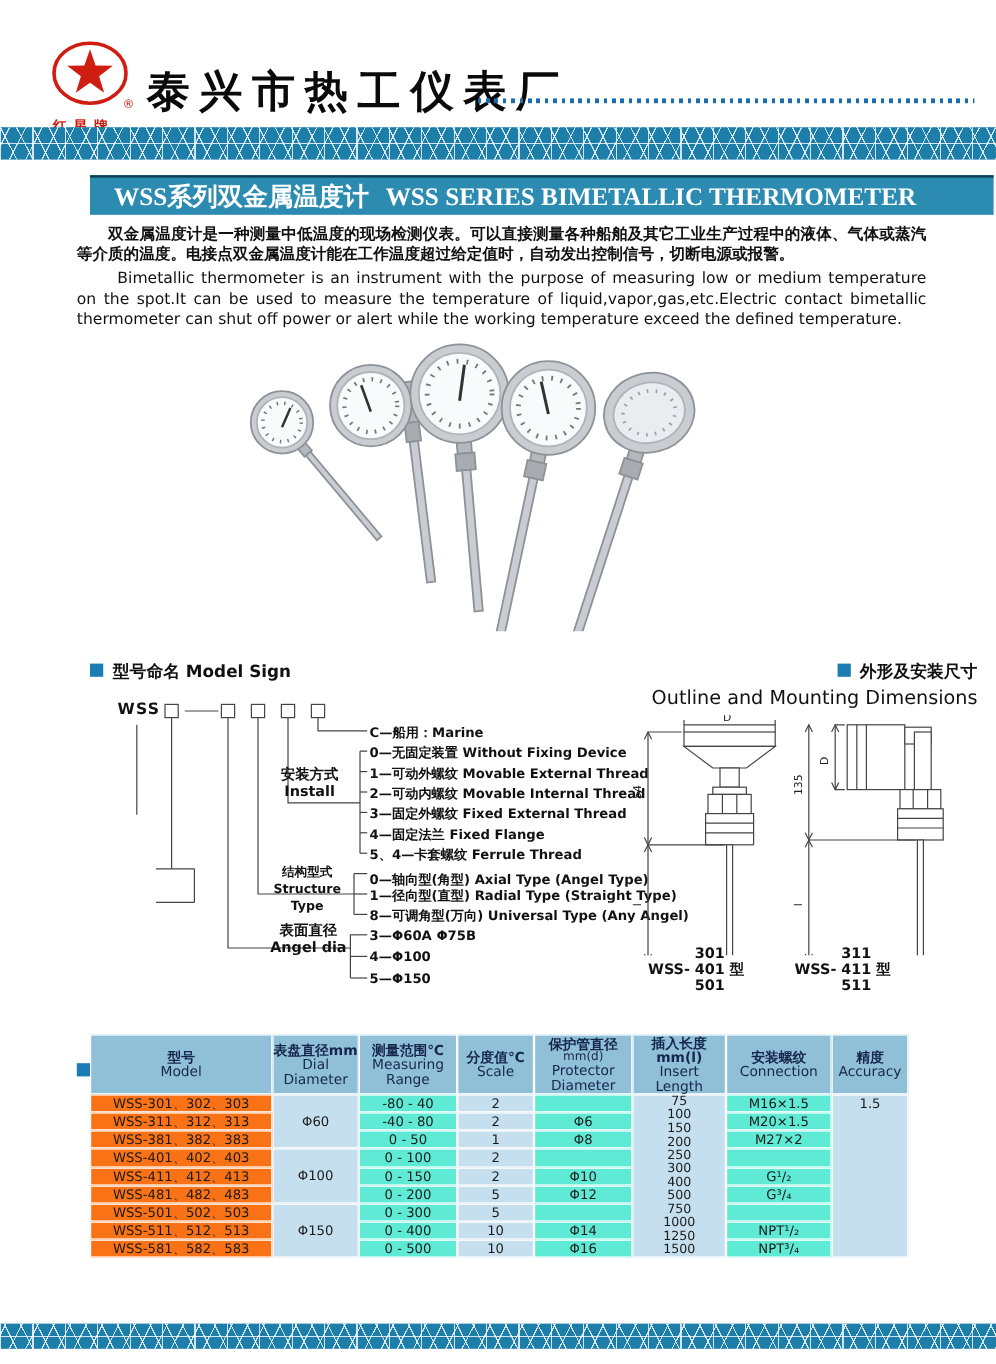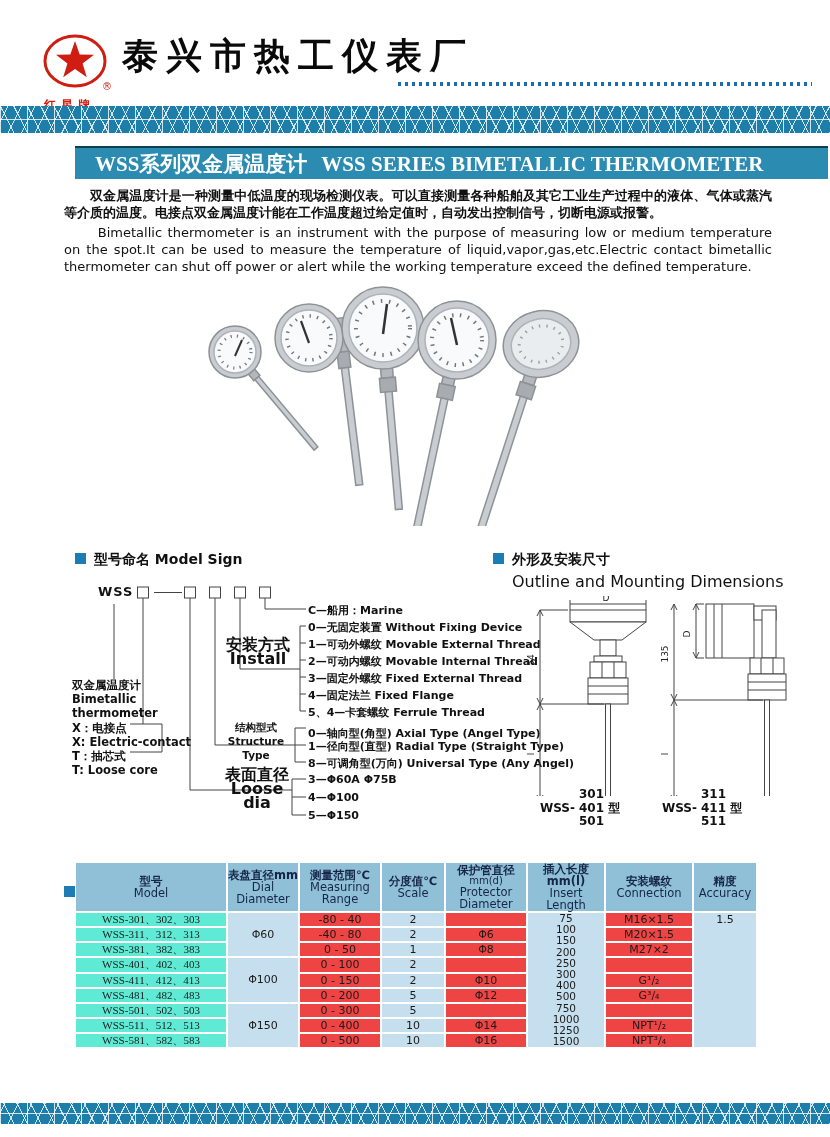--- a/index.html
+++ b/index.html
@@ -2,21 +2,21 @@
 <html><head>
 <meta charset="utf-8">
 <style>
   html,body{margin:0;padding:0;background:#fff;}
   #page{position:relative;width:830px;height:1137px;background:#fff;overflow:hidden;
         font-family:"DejaVu Sans","Liberation Sans",sans-serif;color:#111;}
   
   .logo{position:absolute;left:42px;top:34px;width:72px;height:62px;}
   .brand{position:absolute;left:44px;top:97px;width:76px;color:#cf1d12;font-size:12px;
          font-weight:bold;letter-spacing:5px;white-space:nowrap;}
-  .company{position:absolute;left:122px;top:32px;font-size:36px;font-weight:bold;
+  .company{position:absolute;left:122px;top:52px;font-size:36px;font-weight:bold;
            letter-spacing:8px;color:#0a0a0a;white-space:nowrap;}
   .dotline{position:absolute;left:398px;top:82px;width:414px;height:4px;
            background:repeating-linear-gradient(90deg,#1a6db0 0 3px,transparent 3px 7px);}
   
   .lattice{position:absolute;left:0;width:830px;background-color:#1d7fa9;
     background-image:
       linear-gradient(to bottom,transparent 48%,rgba(255,255,255,.8) 48%,rgba(255,255,255,.8) 52%,transparent 52%),
       repeating-linear-gradient(63deg,rgba(255,255,255,.8) 0 1px,transparent 1px 12px),
       repeating-linear-gradient(-63deg,rgba(255,255,255,.8) 0 1px,transparent 1px 12px),
       repeating-linear-gradient(90deg,rgba(255,255,255,.8) 0 1px,transparent 1px 27px);}
@@ -34,36 +34,36 @@
   .intro .en{line-height:17px;text-indent:2.6em;margin:3px 0 0 0;}
   
   .sec-h{position:absolute;font-size:14px;font-weight:bold;color:#111;white-space:nowrap;}
   .sec-h .sq{display:inline-block;width:11px;height:11px;background:#1c7cb4;margin-right:8px;}
   .sec-h .sub{display:block;font-weight:normal;font-size:16px;margin:3px 0 0 19px;}
   
   #msign{position:absolute;left:72px;top:582px;width:445px;height:258px;}
   #msign svg{position:absolute;left:0;top:0;}
   .ms-wss{position:absolute;left:26px;top:2px;font-size:13px;font-weight:bold;letter-spacing:1px;}
   .ms-item{position:absolute;left:236px;font-size:11px;font-weight:600;white-space:nowrap;color:#111;}
-  .ms-glabel{position:absolute;text-align:center;font-size:16px;font-weight:600;line-height:14px;color:#111;}
+  .ms-glabel{position:absolute;text-align:center;font-size:12px;font-weight:600;line-height:14px;color:#111;}
   .ms-base{position:absolute;left:0;top:96px;font-size:11.5px;font-weight:600;line-height:14.2px;white-space:nowrap;}
   
   #outline-draw{position:absolute;left:518px;top:596px;}
   .cap{position:absolute;display:flex;font-size:12px;font-weight:600;align-items:center;gap:4px;}
   .cap .col{display:flex;flex-direction:column;line-height:13.5px;}
   
   #spec{position:absolute;left:75px;top:862px;border-collapse:separate;border-spacing:0;table-layout:fixed;}
   #spec th,#spec td{border:1.5px solid #fff;box-sizing:border-box;padding:0;}
   #spec th{background:#8fc0d8;color:#16264a;font-size:11.5px;font-weight:bold;height:46px;line-height:12px;}
   #spec th .en{display:block;font-weight:normal;font-size:11.5px;line-height:12px;}
   #spec th .mid{display:block;font-weight:normal;font-size:10px;line-height:10px;}
   #spec td{font-size:11px;text-align:center;height:15px;line-height:13px;color:#1a1a1a;}
-  .col-g{background:#ef4444;}
+  .col-g{background:#5eead4;}
   .col-b{background:#c6dfee;}
-  td.c-model{text-align:left;padding-left:12px;background:#5eead4;white-space:nowrap;font-family:Liberation Serif, serif;}
+  td.c-model{text-align:left;padding-left:12px;background:#f97316;white-space:nowrap;}
   td.c-insert{vertical-align:top;}
   td.c-insert span{display:block;font-size:10.5px;line-height:11.2px;}
   td.c-acc{vertical-align:top;padding-top:28px;}
   .thin{stroke:#444;stroke-width:1;fill:none;}
   .fillw{fill:#fff;stroke:#444;stroke-width:1;}
   .dimtxt{font-size:9px;fill:#222;font-family:"DejaVu Sans",sans-serif;}
 </style>
 </head>
 <body>
 
@@ -212,35 +212,26 @@
     <div class="ms-glabel" style="left:146px;top:56px;width:80px;">
       <div>安装方式</div>
       <div>Install</div>
     </div>
     <div class="ms-glabel" style="left:146px;top:138px;width:76px;font-size:10.5px;">
       <div>结构型式</div>
       <div>Structure Type</div>
     </div>
     <div class="ms-glabel" style="left:150px;top:186px;width:70px;">
       <div>表面直径</div>
-      <div>Loose dia</div>
+      <div>Angel dia</div>
     </div>
 
-    <div class="ms-base">
-      <div>双金属温度计</div>
-      <div>Bimetallic</div>
-      <div>thermometer</div>
-      <div>X：电接点</div>
-      <div>X: Electric-contact</div>
-      <div>T：抽芯式</div>
-      <div>T: Loose core</div>
-    </div>
-  </div>
-
-  <div class="sec-h" style="left:493px;top:551px;">
+  </div>
+
+  <div class="sec-h" style="left:524px;top:551px;text-align:right;">
     <span class="sq"></span><span>外形及安装尺寸</span>
     <span class="sub">Outline and Mounting Dimensions</span>
   </div>
 
   <svg id="outline-draw" width="300" height="200" viewBox="0 0 300 200">
     <g class="thin">
 
       <path d="M52,8 H128" marker-start="none"></path>
         <path d="M52,4 V14"></path>
         <path d="M128,4 V14"></path>

